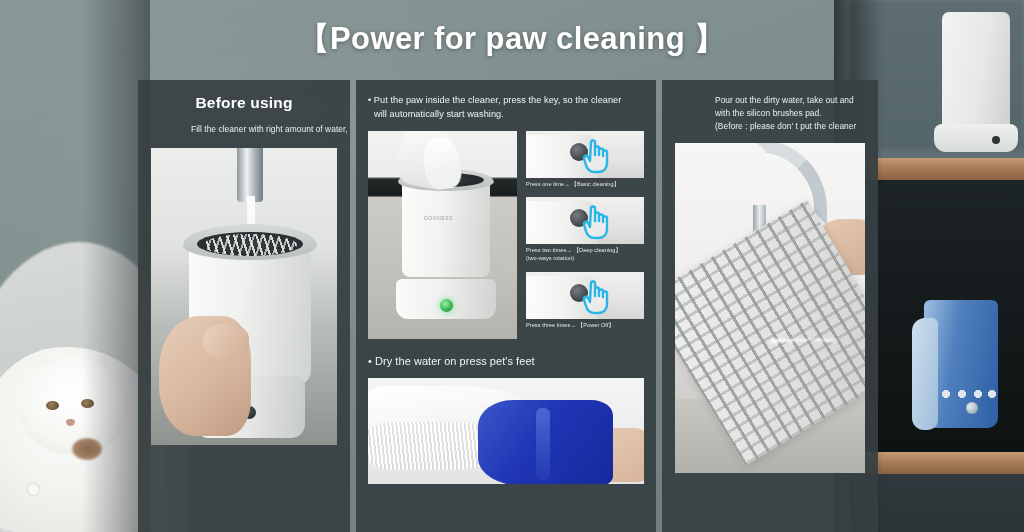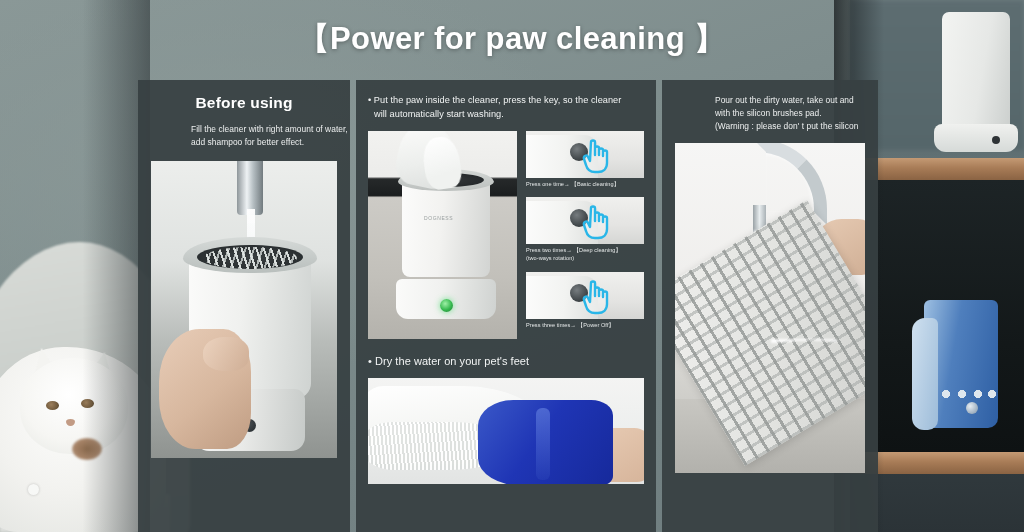--- a/index.html
+++ b/index.html
@@ -314,21 +314,20 @@
 </div>
 
 <div class="title">【Power for paw cleaning 】</div>
 
 <div class="panels">
 
   <div class="panel p1">
     <div class="panel-heading">Before using</div>
     <div class="panel-body">
       <span class="ln">Fill the cleaner with right amount of water,</span>
-      <span class="ln">add shampoo for better effect.</span>
     </div>
 
     <div class="photo p1-photo">
       <div class="p1-scene"></div>
       <div class="p1-faucet"></div>
       <div class="p1-stream"></div>
       <div class="p1-cup"></div>
       <div class="p1-rim"></div>
       <div class="p1-inner"></div>
       <div class="p1-brush"></div>
@@ -414,37 +413,37 @@
           </div>
           <div class="thumb-cap">
             <span class="ln">Press three times→ 【Power Off】</span>
           </div>
         </div>
 
       </div>
     </div>
 
     <div class="bullet bullet-lg" style="margin-top:14px;">
-      <span class="ln">• Dry the water on your pet's feet</span>
+      <span class="ln">• Dry the water on press pet's feet</span>
     </div>
 
     <div class="photo p2-dry">
       <div class="dry-scene"></div>
       <div class="dry-leg"></div>
       <div class="dry-fur"></div>
       <div class="dry-arm"></div>
       <div class="dry-towel"></div>
     </div>
   </div>
 
   <div class="panel p3">
     <div class="panel-body">
       <span class="ln">Pour out the dirty water, take out and</span>
       <span class="ln">with the silicon brushes pad.</span>
-      <span class="ln">(Warning : please don' t put the silicon</span>
+      <span class="ln">(Before : please don' t put the cleaner</span>
     </div>
 
     <div class="photo p3-photo">
       <div class="p3-scene"></div>
       <div class="p3-faucet"></div>
       <div class="p3-spout"></div>
       <div class="p3-water"></div>
       <div class="p3-sink"></div>
       <div class="p3-hand"></div>
       <div class="p3-pad">

